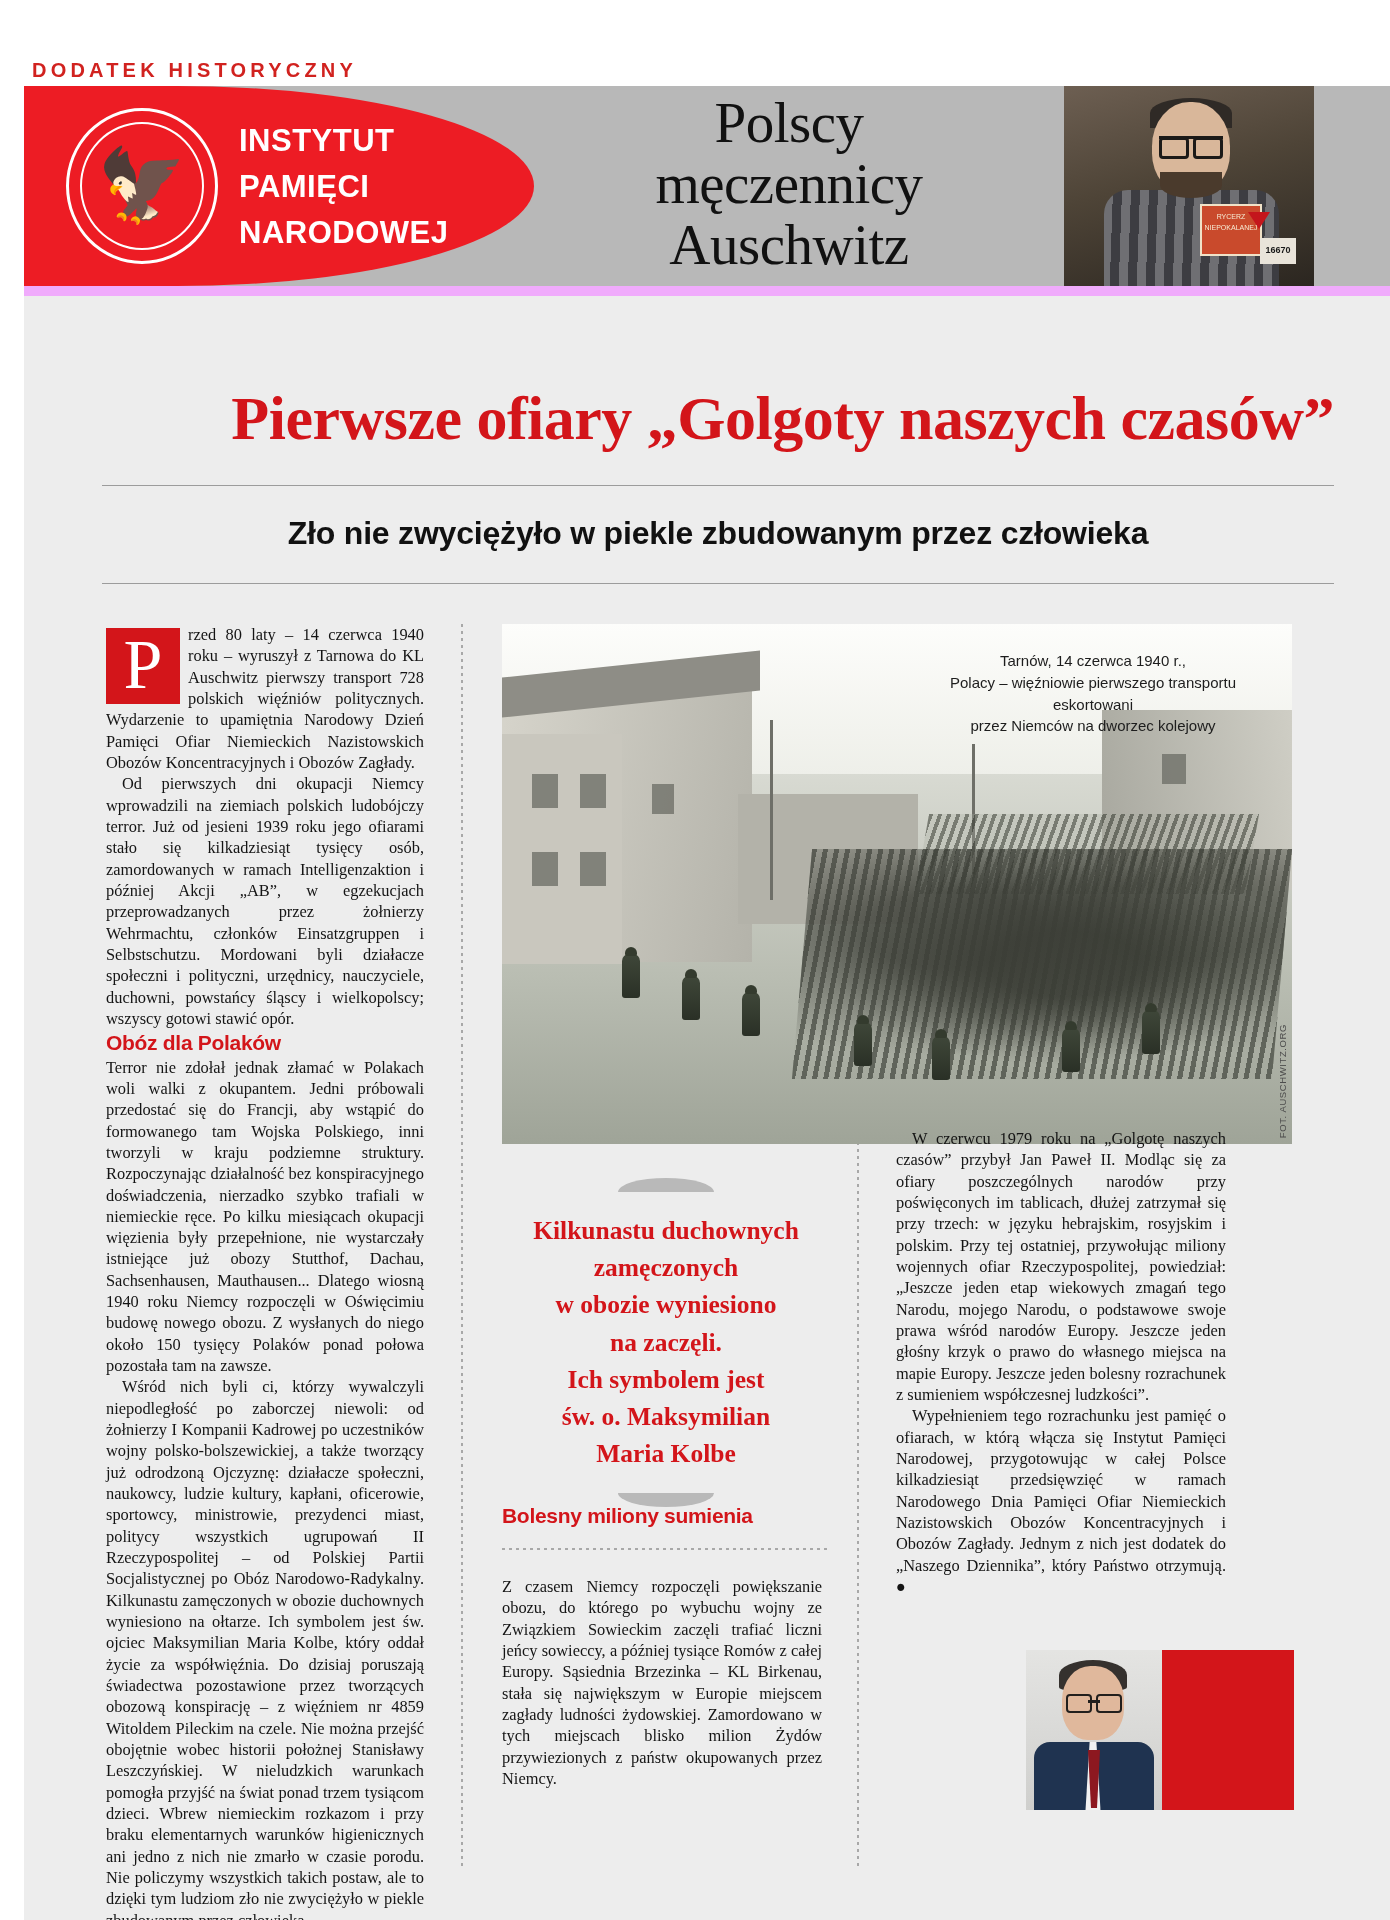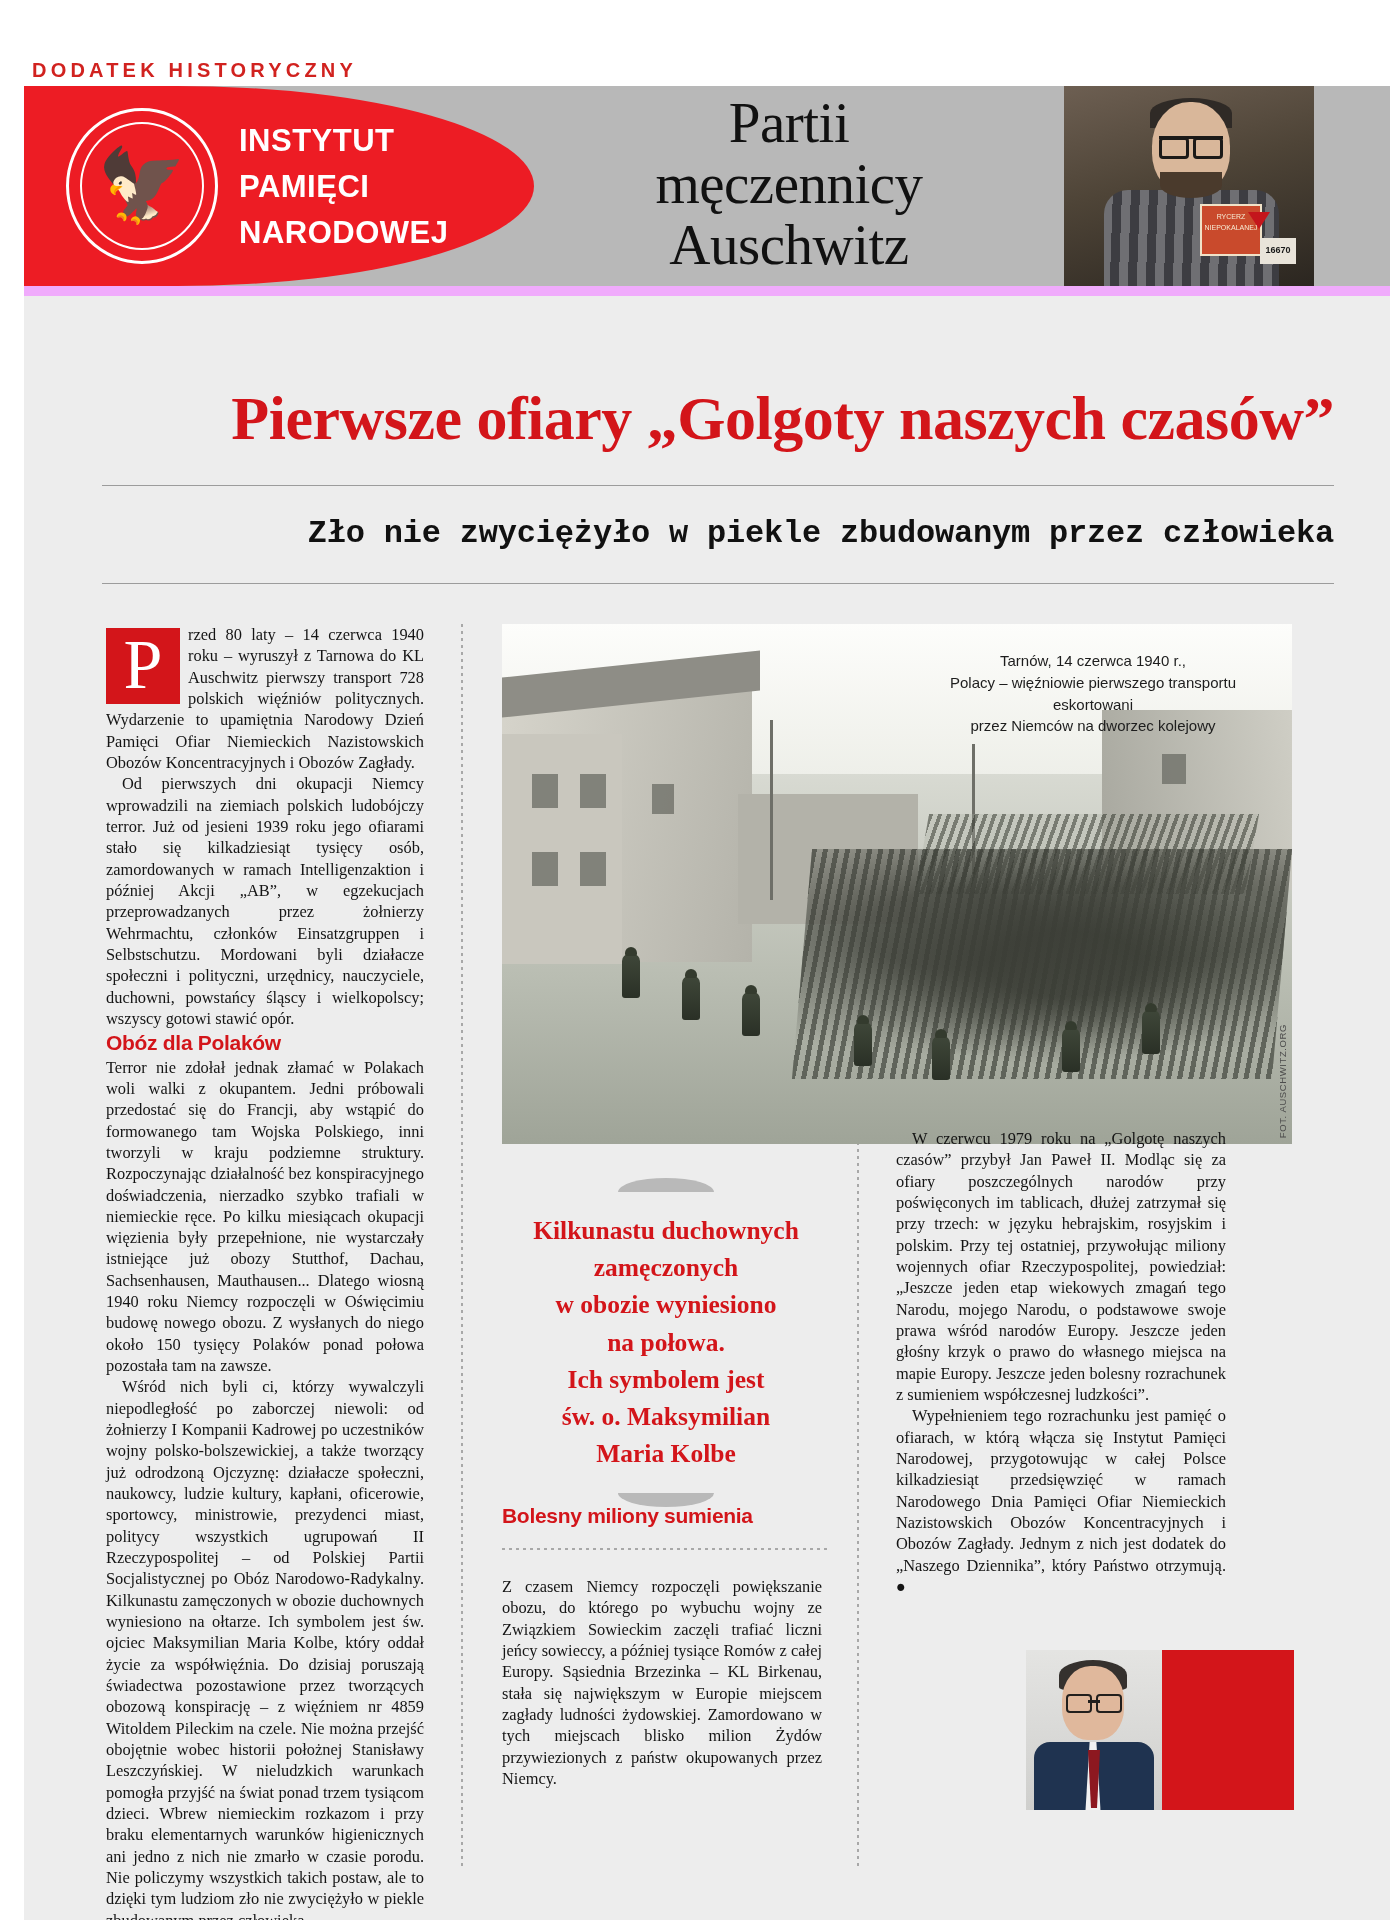--- a/index.html
+++ b/index.html
@@ -164,22 +164,22 @@
   }
   .rule {
     position: absolute;
     height: 1px; background: #9c9c9c;
   }
   .rule-1 { left: 78px; top: 485px; width: 1232px; }
   .rule-2 { left: 78px; top: 583px; width: 1232px; }
 
   .subhead {
     position: absolute; left: 78px; top: 515px;
-    width: 1232px; text-align: right;
-    font-family: Liberation Mono, monospace;
+    width: 1232px; text-align: center;
+    font-family: Liberation Sans, sans-serif;
     font-size: 32px; color: #111111;
     letter-spacing: -0.2px;
   }
 
   
   .col {
     position: absolute;
     font-family: "Liberation Serif", serif;
     font-size: 16.4px;
     line-height: 1.30;
@@ -422,21 +422,21 @@
       </div>
     </div>
 
     <div class="ipn-words">
       <div>INSTYTUT</div>
       <div>PAMIĘCI</div>
       <div>NARODOWEJ</div>
     </div>
 
     <div class="masthead-title">
-      <div>Partii</div>
+      <div>Polscy</div>
       <div>męczennicy</div>
       <div>Auschwitz</div>
     </div>
 
     <div class="kolbe-photo">
       <div class="kolbe-habit"></div>
       <div class="kolbe-hairline"></div>
       <div class="kolbe-head"></div>
       <div class="kolbe-glasses"></div>
       <div class="kolbe-beard"></div>
@@ -499,21 +499,21 @@
     <p class="first">Terror nie zdołał jednak złamać w Polakach woli walki z okupantem. Jedni próbowali przedostać się do Francji, aby wstąpić do formowanego tam Wojska Polskiego, inni tworzyli w kraju podziemne struktury. Rozpoczynając działalność bez konspiracyjnego doświadczenia, nierzadko szybko trafiali w niemieckie ręce. Po kilku miesiącach okupacji więzienia były przepełnione, nie wystarczały istniejące już obozy Stutthof, Dachau, Sachsenhausen, Mauthausen... Dlatego wiosną 1940 roku Niemcy rozpoczęli w Oświęcimiu budowę nowego obozu. Z wysłanych do niego około 150 tysięcy Polaków ponad połowa pozostała tam na zawsze.</p>
     <p>Wśród nich byli ci, którzy wywalczyli niepodległość po zaborczej niewoli: od żołnierzy I Kompanii Kadrowej po uczestników wojny polsko-bolszewickiej, a także tworzący już odrodzoną Ojczyznę: działacze społeczni, naukowcy, ludzie kultury, kapłani, oficerowie, sportowcy, ministrowie, prezydenci miast, politycy wszystkich ugrupowań II Rzeczypospolitej – od Polskiej Partii Socjalistycznej po Obóz Narodowo-Radykalny. Kilkunastu zamęczonych w obozie duchownych wyniesiono na ołtarze. Ich symbolem jest św. ojciec Maksymilian Maria Kolbe, który oddał życie za współwięźnia. Do dzisiaj poruszają świadectwa pozostawione przez tworzących obozową konspirację – z więźniem nr 4859 Witoldem Pileckim na czele. Nie można przejść obojętnie wobec historii położnej Stanisławy Leszczyńskiej. W nieludzkich warunkach pomogła przyjść na świat ponad trzem tysiącom dzieci. Wbrew niemieckim rozkazom i przy braku elementarnych warunków higienicznych ani jedno z nich nie zmarło w czasie porodu. Nie policzymy wszystkich takich postaw, ale to dzięki tym ludziom zło nie zwyciężyło w piekle zbudowanym przez człowieka.</p>
   </div>
 
   <div class="pull">
     <div class="pull-ornament"></div>
     <div class="pull-text">
       <div>Kilkunastu duchownych</div>
       <div>zamęczonych</div>
       <div>w obozie wyniesiono</div>
-      <div>na połowa.</div>
+      <div>na zaczęli.</div>
       <div>Ich symbolem jest</div>
       <div>św. o. Maksymilian</div>
       <div>Maria Kolbe</div>
     </div>
     <div class="pull-ornament bottom"></div>
   </div>
 
   <div class="sec2-head">Bolesny miliony sumienia</div>
   <div class="col col-2">
     <p class="first">Z czasem Niemcy rozpoczęli powiększanie obozu, do którego po wybuchu wojny ze Związkiem Sowieckim zaczęli trafiać liczni jeńcy sowieccy, a później tysiące Romów z całej Europy. Sąsiednia Brzezinka – KL Birkenau, stała się największym w Europie miejscem zagłady ludności żydowskiej. Zamordowano w tych miejscach blisko milion Żydów przywiezionych z państw okupowanych przez Niemcy.</p>

